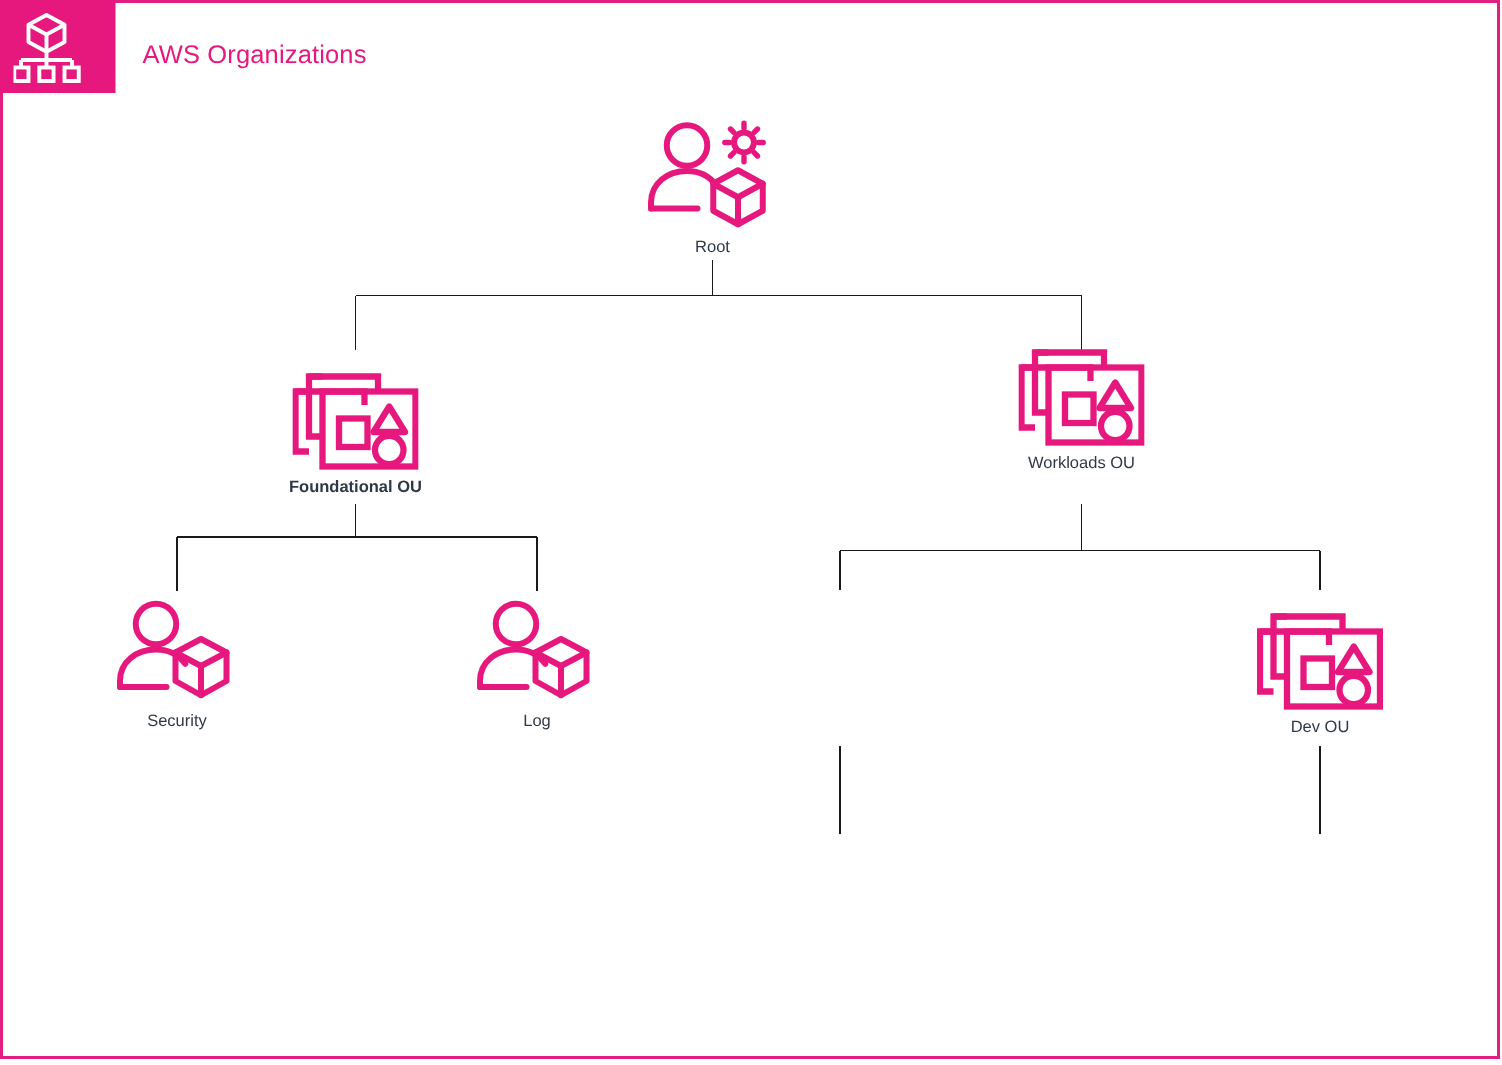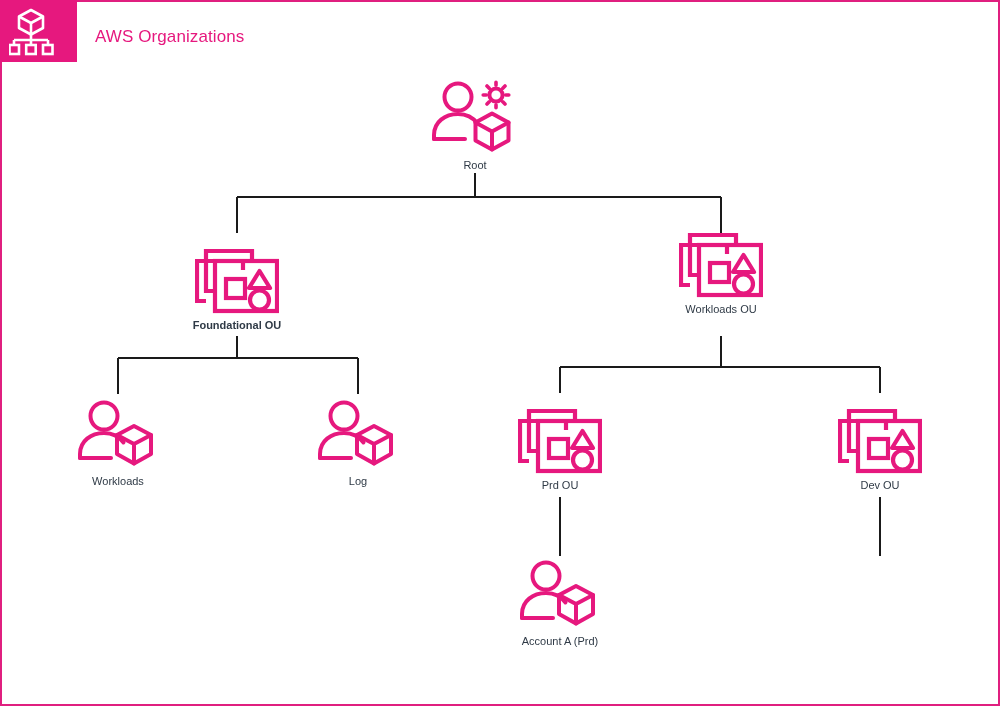--- a/index.html
+++ b/index.html
@@ -190,85 +190,53 @@
         <g stroke="#e6187e" stroke-width="4" fill="none" stroke-linejoin="round" stroke-linecap="round">
           <circle cx="26" cy="16" r="13.5"></circle>
           <path d="M2 58 L2 54 C2 41 13 33 26 33 C34 33 41 36.5 45.5 42.5"></path>
           <path d="M2 58 L33 58"></path>
           <path d="M56 26 L73 35 L73 54 L56 63.5 L39 54 L39 35 Z"></path>
           <path d="M39 35 L56 44 L73 35"></path>
           <path d="M56 44 L56 63.5"></path>
         </g>
       </svg>
     </span>
-    <span class="label">Workloads</span>
+    <span class="label">Security</span>
   </div>
 
   <div class="node" style="left:358px; top:400px;">
     <span class="glyph">
       <svg width="80" height="72" viewBox="0 0 80 72" fill="none" aria-hidden="true">
         <g stroke="#e6187e" stroke-width="4" fill="none" stroke-linejoin="round" stroke-linecap="round">
           <circle cx="26" cy="16" r="13.5"></circle>
           <path d="M2 58 L2 54 C2 41 13 33 26 33 C34 33 41 36.5 45.5 42.5"></path>
           <path d="M2 58 L33 58"></path>
           <path d="M56 26 L73 35 L73 54 L56 63.5 L39 54 L39 35 Z"></path>
           <path d="M39 35 L56 44 L73 35"></path>
           <path d="M56 44 L56 63.5"></path>
         </g>
       </svg>
     </span>
     <span class="label">Log</span>
   </div>
 
-  <div class="node" style="left:560px; top:400px;">
+
+  <div class="node" style="left:880px; top:400px;">
     <span class="glyph">
       <svg width="84" height="76" viewBox="0 0 84 76" fill="none" aria-hidden="true">
         <g stroke="#e6187e" stroke-width="4.2" fill="none" stroke-linejoin="miter" stroke-linecap="butt">
           <path d="M11 21 L2 21 L2 61 L11 61"></path>
           <path d="M20 11 L11 11 L11 51 L20 51"></path>
           <path d="M11 11 L57 11 L57 20"></path>
           <path d="M2 21 L48 21 L48 30"></path>
           <rect x="20" y="21" width="62" height="50"></rect>
           <rect x="31" y="39" width="19" height="19"></rect>
           <path d="M64.5 31 L75 48 L54 48 Z" stroke-linejoin="round"></path>
           <circle cx="64.5" cy="60" r="9.5"></circle>
         </g>
       </svg>
     </span>
-    <span class="label">Prd OU</span>
-  </div>
-
-  <div class="node" style="left:880px; top:400px;">
-    <span class="glyph">
-      <svg width="84" height="76" viewBox="0 0 84 76" fill="none" aria-hidden="true">
-        <g stroke="#e6187e" stroke-width="4.2" fill="none" stroke-linejoin="miter" stroke-linecap="butt">
-          <path d="M11 21 L2 21 L2 61 L11 61"></path>
-          <path d="M20 11 L11 11 L11 51 L20 51"></path>
-          <path d="M11 11 L57 11 L57 20"></path>
-          <path d="M2 21 L48 21 L48 30"></path>
-          <rect x="20" y="21" width="62" height="50"></rect>
-          <rect x="31" y="39" width="19" height="19"></rect>
-          <path d="M64.5 31 L75 48 L54 48 Z" stroke-linejoin="round"></path>
-          <circle cx="64.5" cy="60" r="9.5"></circle>
-        </g>
-      </svg>
-    </span>
     <span class="label">Dev OU</span>
   </div>
 
-  <div class="node" style="left:560px; top:560px;">
-    <span class="glyph">
-      <svg width="80" height="72" viewBox="0 0 80 72" fill="none" aria-hidden="true">
-        <g stroke="#e6187e" stroke-width="4" fill="none" stroke-linejoin="round" stroke-linecap="round">
-          <circle cx="26" cy="16" r="13.5"></circle>
-          <path d="M2 58 L2 54 C2 41 13 33 26 33 C34 33 41 36.5 45.5 42.5"></path>
-          <path d="M2 58 L33 58"></path>
-          <path d="M56 26 L73 35 L73 54 L56 63.5 L39 54 L39 35 Z"></path>
-          <path d="M39 35 L56 44 L73 35"></path>
-          <path d="M56 44 L56 63.5"></path>
-        </g>
-      </svg>
-    </span>
-    <span class="label">Account A (Prd)</span>
-  </div>
 
 
 </div>
 
 </body></html>

